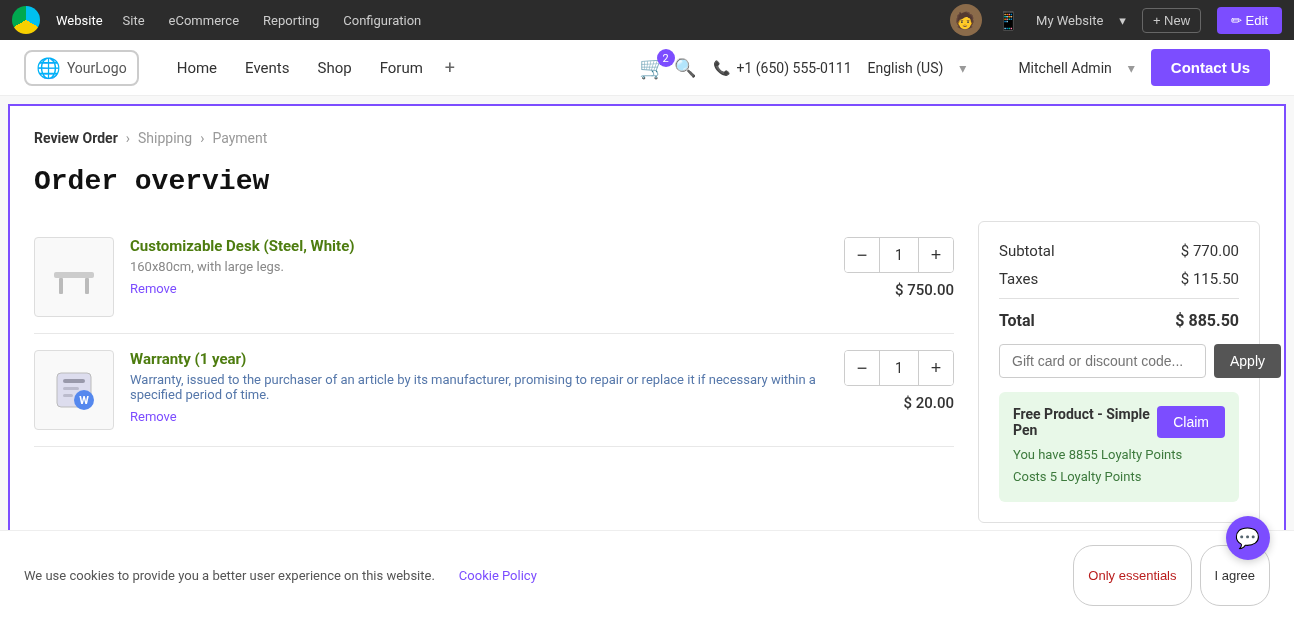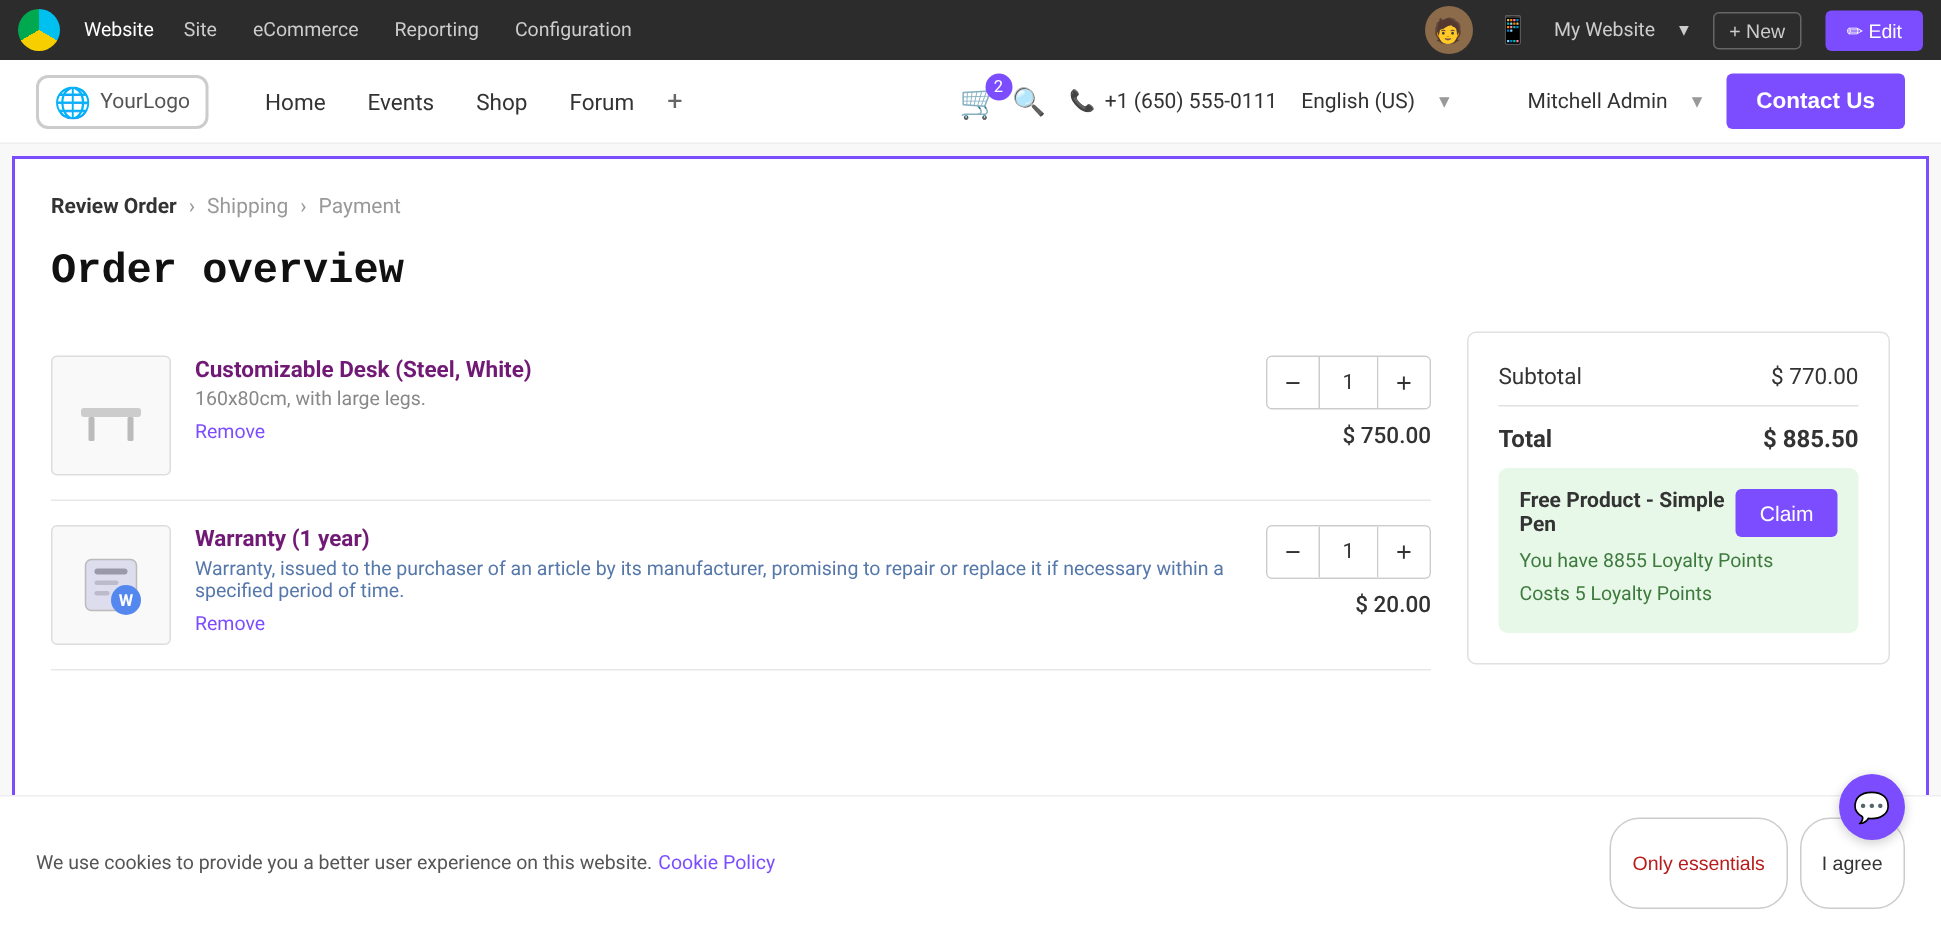--- a/index.html
+++ b/index.html
@@ -123,21 +123,21 @@
       border-bottom: 1px solid #e8e8e8;
       gap: 16px;
     }
     .item-img {
       width: 80px; height: 80px;
       border: 1px solid #ddd; border-radius: 4px;
       display: flex; align-items: center; justify-content: center;
       background: #f9f9f9; flex-shrink: 0; font-size: 28px; color: #999;
     }
     .item-details { flex: 1; }
-    .item-name { font-weight: 700; color: #701a75; margin-bottom: 4px; font-size: 15px; }
+    .item-name { font-weight: 700; color: #4d7c0f; margin-bottom: 4px; font-size: 15px; }
     .item-desc { color: #888; font-size: 13px; margin-bottom: 6px; }
     .item-remove { color: #7c4dff; font-size: 13px; cursor: pointer; }
     .item-right {
       display: flex; flex-direction: column; align-items: flex-end; gap: 8px;
     }
     .qty-control {
       display: flex; align-items: center; gap: 0;
       border: 1px solid #ccc; border-radius: 4px; overflow: hidden;
     }
     .qty-btn {
@@ -194,21 +194,21 @@
     .claim-btn {
       background: #7c4dff; color: #fff; border: none;
       padding: 8px 16px; border-radius: 4px; cursor: pointer; font-size: 14px;
       white-space: nowrap; flex-shrink: 0; align-self: flex-start;
     }
 
     
     .cookie-bar {
       position: fixed; bottom: 0; left: 0; right: 0;
       background: #fff; border-top: 1px solid #eee;
-      padding: 14px 24px; display: flex; align-items: center; gap: 4px;
+      padding: 14px 24px; display: flex; align-items: center; gap: 24px;
       font-size: 13px; color: #555; z-index: 100;
     }
     .cookie-bar .spacer { flex: 1; }
     .cookie-bar .cookie-link { color: #7c4dff; text-decoration: none; }
     .cookie-bar-btns { display: flex; gap: 8px; }
     .essentials-btn {
       border: 1px solid #ccc; background: #fff; color: #b91c1c;
       padding: 22px 14px; border-radius: 20px; cursor: pointer; font-size: 13px;
     }
     .agree-btn {
@@ -340,25 +340,33 @@
         </div>
       </div>
 
     </div>
 
     <div class="summary-panel">
       <div class="summary-row">
         <span>Subtotal</span>
         <span>$ 770.00</span>
       </div>
+      <div class="summary-row">
+        <span>Taxes</span>
+        <span>$ 115.50</span>
+      </div>
       <div class="summary-row total">
         <span>Total</span>
         <span>$ 885.50</span>
       </div>
 
+      <div class="discount-row">
+        <input class="discount-input" type="text" placeholder="Gift card or discount code..." style="">
+        <button class="apply-btn">Apply</button>
+      </div>
 
       <div class="loyalty-card">
         <div class="loyalty-card-header">
           <div style="font-weight:700;font-size:14px;margin-bottom:6px;">Free Product - Simple Pen</div>
           <button class="claim-btn">Claim</button>
         </div>
         <div class="points-info" style="color:#3d7a3d;font-size:13px;line-height:1.7;">
           <div>You have 8855 Loyalty Points</div>
           <div>Costs 5 Loyalty Points</div>
         </div>

